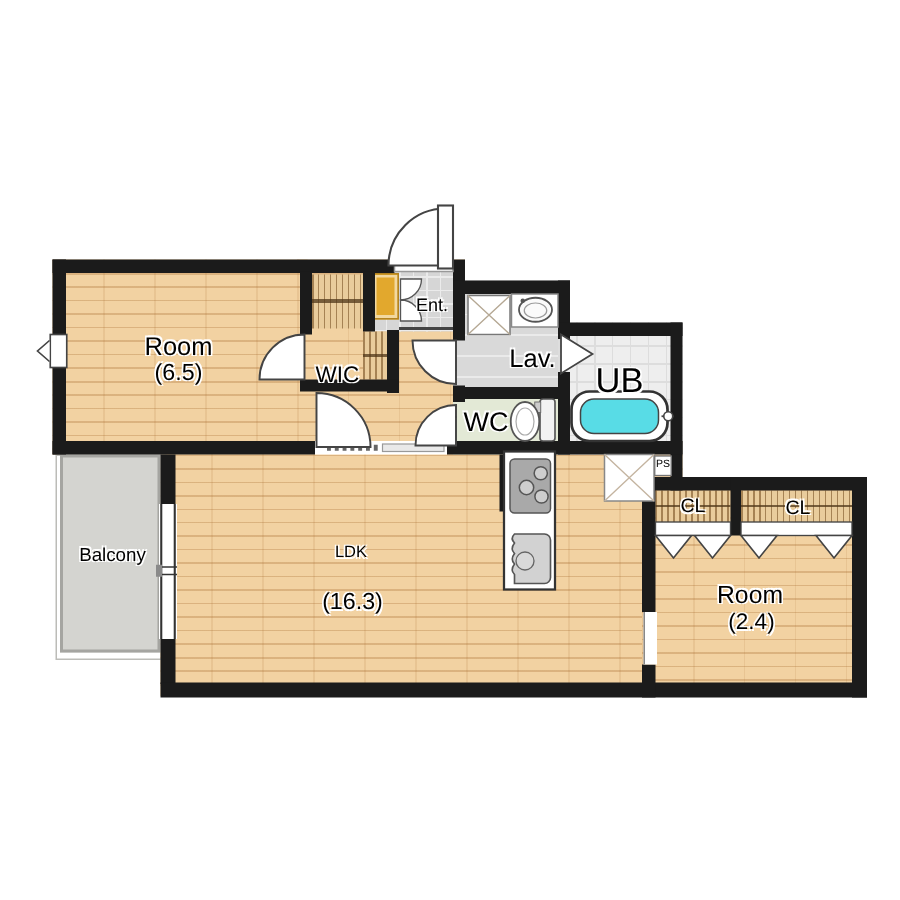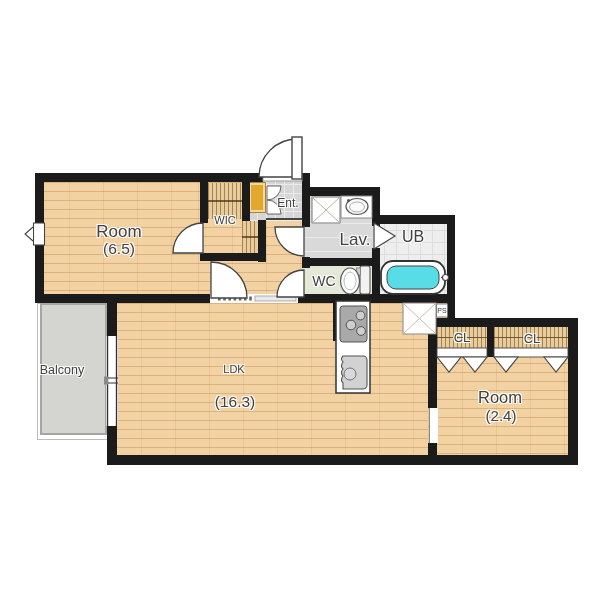--- a/index.html
+++ b/index.html
@@ -24,21 +24,21 @@
   .ubfloor{position:absolute;background-color:#eeeeee;
     background-image:
       repeating-linear-gradient(0deg,#dddddd 0 1px,transparent 1px 12px),
       repeating-linear-gradient(90deg,#dddddd 0 1px,transparent 1px 12px);}
   .wcfloor{position:absolute;background:#e3e9d6;}
   .balcony{position:absolute;background:#d4d4d0;border:2px solid #a5a5a1;box-sizing:border-box;}
   .balcony-frame{position:absolute;border:1px solid #bcbcb8;box-sizing:border-box;}
   .white{position:absolute;background:#fff;}
   .cab{position:absolute;background:#e2a82d;border:1px solid #b3831f;box-sizing:border-box;
        box-shadow:inset 0 0 0 2px rgba(255,255,255,.55);}
-  .lbl{position:absolute;color:#404040;transform:translate(-50%,-50%);white-space:nowrap;
+  .lbl{position:absolute;color:#000000;transform:translate(-50%,-50%);white-space:nowrap;
        line-height:1;text-align:left;
        text-shadow:-1px -1px 0 #fff,1px -1px 0 #fff,-1px 1px 0 #fff,1px 1px 0 #fff;}
   svg.overlay{position:absolute;left:0;top:0;pointer-events:none;}
 </style>
 </head>
 <body>
 
 <div class="plan">
 
   <div class="wood" style="left:35px;top:173px;width:170px;height:130px"></div>
@@ -192,27 +192,27 @@
       <rect x="494" y="348" width="74" height="9" fill="#fff" stroke="#444" stroke-width="0.9"></rect>
       <path d="M437,357 L449,372 L461,357 Z" fill="#fff" stroke="#444" stroke-width="1.1"></path>
       <path d="M463,357 L475,372 L487,357 Z" fill="#fff" stroke="#444" stroke-width="1.1"></path>
       <path d="M494,357 L506,372 L518,357 Z" fill="#fff" stroke="#444" stroke-width="1.1"></path>
       <path d="M544,357 L556,372 L568,357 Z" fill="#fff" stroke="#444" stroke-width="1.1"></path>
     </g>
   </svg>
 
   <div class="lbl" style="left:119px;top:231px;font-size:17px">Room</div>
   <div class="lbl" style="left:119px;top:249px;font-size:15.5px">(6.5)</div>
-  <div class="lbl" style="left:225px;top:220px;font-size:11px">WIC</div>
+  <div class="lbl" style="left:225px;top:250px;font-size:15px">WIC</div>
   <div class="lbl" style="left:288px;top:203px;font-size:12px">Ent.</div>
   <div class="lbl" style="left:355px;top:239px;font-size:17px">Lav.</div>
-  <div class="lbl" style="left:413px;top:237px;font-size:16px">UB</div>
-  <div class="lbl" style="left:324px;top:281px;font-size:14px">WC</div>
+  <div class="lbl" style="left:413px;top:254px;font-size:23px">UB</div>
+  <div class="lbl" style="left:324px;top:281px;font-size:18px">WC</div>
   <div class="lbl" style="left:234px;top:369px;font-size:11px">LDK</div>
   <div class="lbl" style="left:235px;top:402px;font-size:15.5px">(16.3)</div>
-  <div class="lbl" style="left:62px;top:370px;font-size:12.5px">Balcony</div>
+  <div class="lbl" style="left:75px;top:370px;font-size:12.5px">Balcony</div>
   <div class="lbl" style="left:462px;top:337px;font-size:13px">CL</div>
   <div class="lbl" style="left:532px;top:338px;font-size:13px">CL</div>
   <div class="lbl" style="left:500px;top:397px;font-size:16.5px">Room</div>
   <div class="lbl" style="left:501px;top:415px;font-size:15px">(2.4)</div>
   <div class="lbl" style="left:442px;top:310px;font-size:7px;text-shadow:none">PS</div>
 
 </div>
 
 </body></html>

